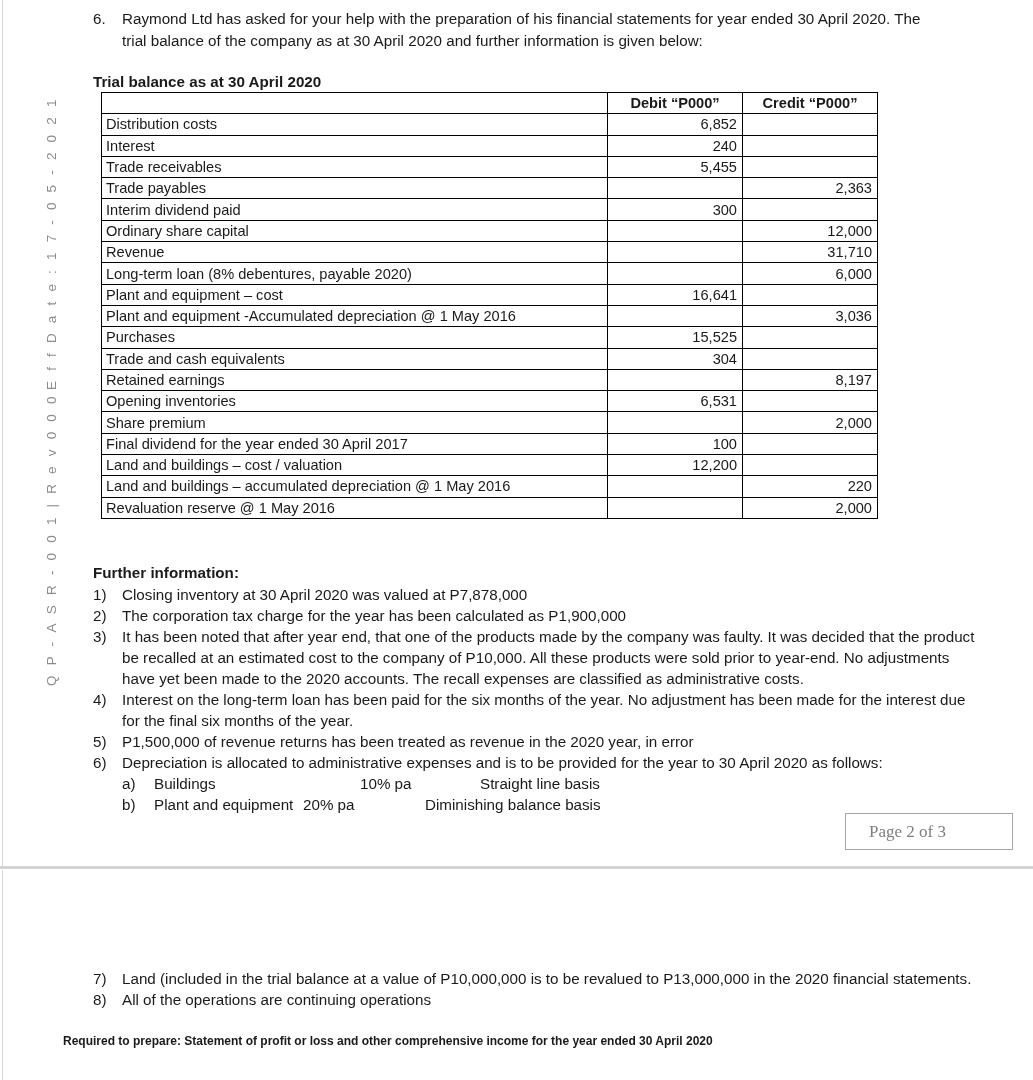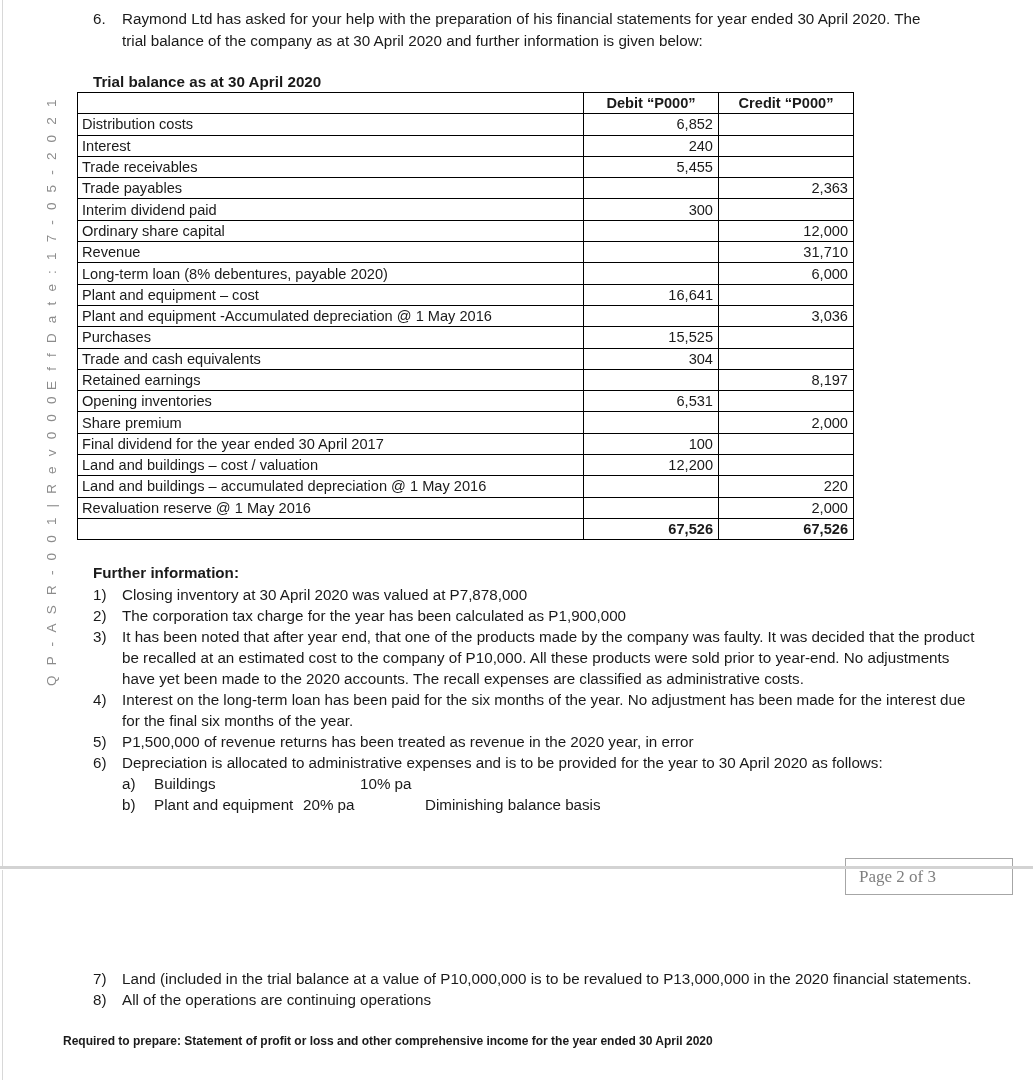--- a/index.html
+++ b/index.html
@@ -81,21 +81,21 @@
     position: absolute;
     left: 93px;
     top: 73px;
     font-size: 15.2px;
     font-weight: bold;
   }
 
   
   table.trial {
     position: absolute;
-    left: 77px;
+    left: 101px;
     top: 92px;
     width: 776px;
     border-collapse: collapse;
     table-layout: fixed;
     font-size: 14.6px;
     border-radius: 12px;
   }
   table.trial col.c-label { width: 506px; }
   table.trial col.c-debit { width: 135px; }
   table.trial col.c-credit { width: 135px; }
@@ -161,25 +161,24 @@
   .page-box {
     position: absolute;
     left: 845px;
     top: 813px;
     width: 168px;
     height: 37px;
     border: 1px solid #a6a6a6;
     box-sizing: border-box;
     display: flex;
     align-items: center;
-    padding-left: 13px;
+    padding-left: 23px;
     color: #7f7f7f;
     font-family: "Liberation Serif", serif;
     font-size: 17px;
-    margin-top: 45px;
   }
 
   .divider {
     position: absolute;
     left: 0;
     top: 866px;
     width: 1033px;
     height: 3px;
     background: #d3d3d3;
   }
@@ -327,25 +326,20 @@
         <tr>
           <td class="label">Land and buildings – accumulated depreciation @ 1 May 2016</td>
           <td class="num"></td>
           <td class="num">220</td>
         </tr>
         <tr>
           <td class="label">Revaluation reserve @ 1 May 2016</td>
           <td class="num"></td>
           <td class="num">2,000</td>
         </tr>
-        <tr class="total">
-          <td class="label"></td>
-          <td class="num">67,526</td>
-          <td class="num">67,526</td>
-        </tr>
       </tbody>
   </table>
 
   <div class="further">
     <div class="further-head">Further information:</div>
     <div id="fi-list">
         <div class="fi-row">
           <div class="fi-num">1)</div>
           <div class="fi-text">Closing inventory at 30 April 2020 was valued at P7,878,000</div>
         </div>
@@ -368,20 +362,21 @@
         <div class="fi-row">
           <div class="fi-num">6)</div>
           <div class="fi-text">Depreciation is allocated to administrative expenses and is to be provided for the year to 30 April 2020 as follows:</div>
         </div>
       </div>
     <div id="dep-list">
         <div class="sub-row">
           <div class="sub-num">a)</div>
           <div class="sub-name-a">Buildings</div>
           <div class="sub-rate-a">10% pa</div>
+          <div class="sub-basis">Straight line basis</div>
         </div>
         <div class="sub-row">
           <div class="sub-num">b)</div>
           <div class="sub-name-b">Plant and equipment</div>
           <div class="sub-rate-b">20% pa</div>
           <div class="sub-basis">Diminishing balance basis</div>
         </div>
       </div>
   </div>
 

